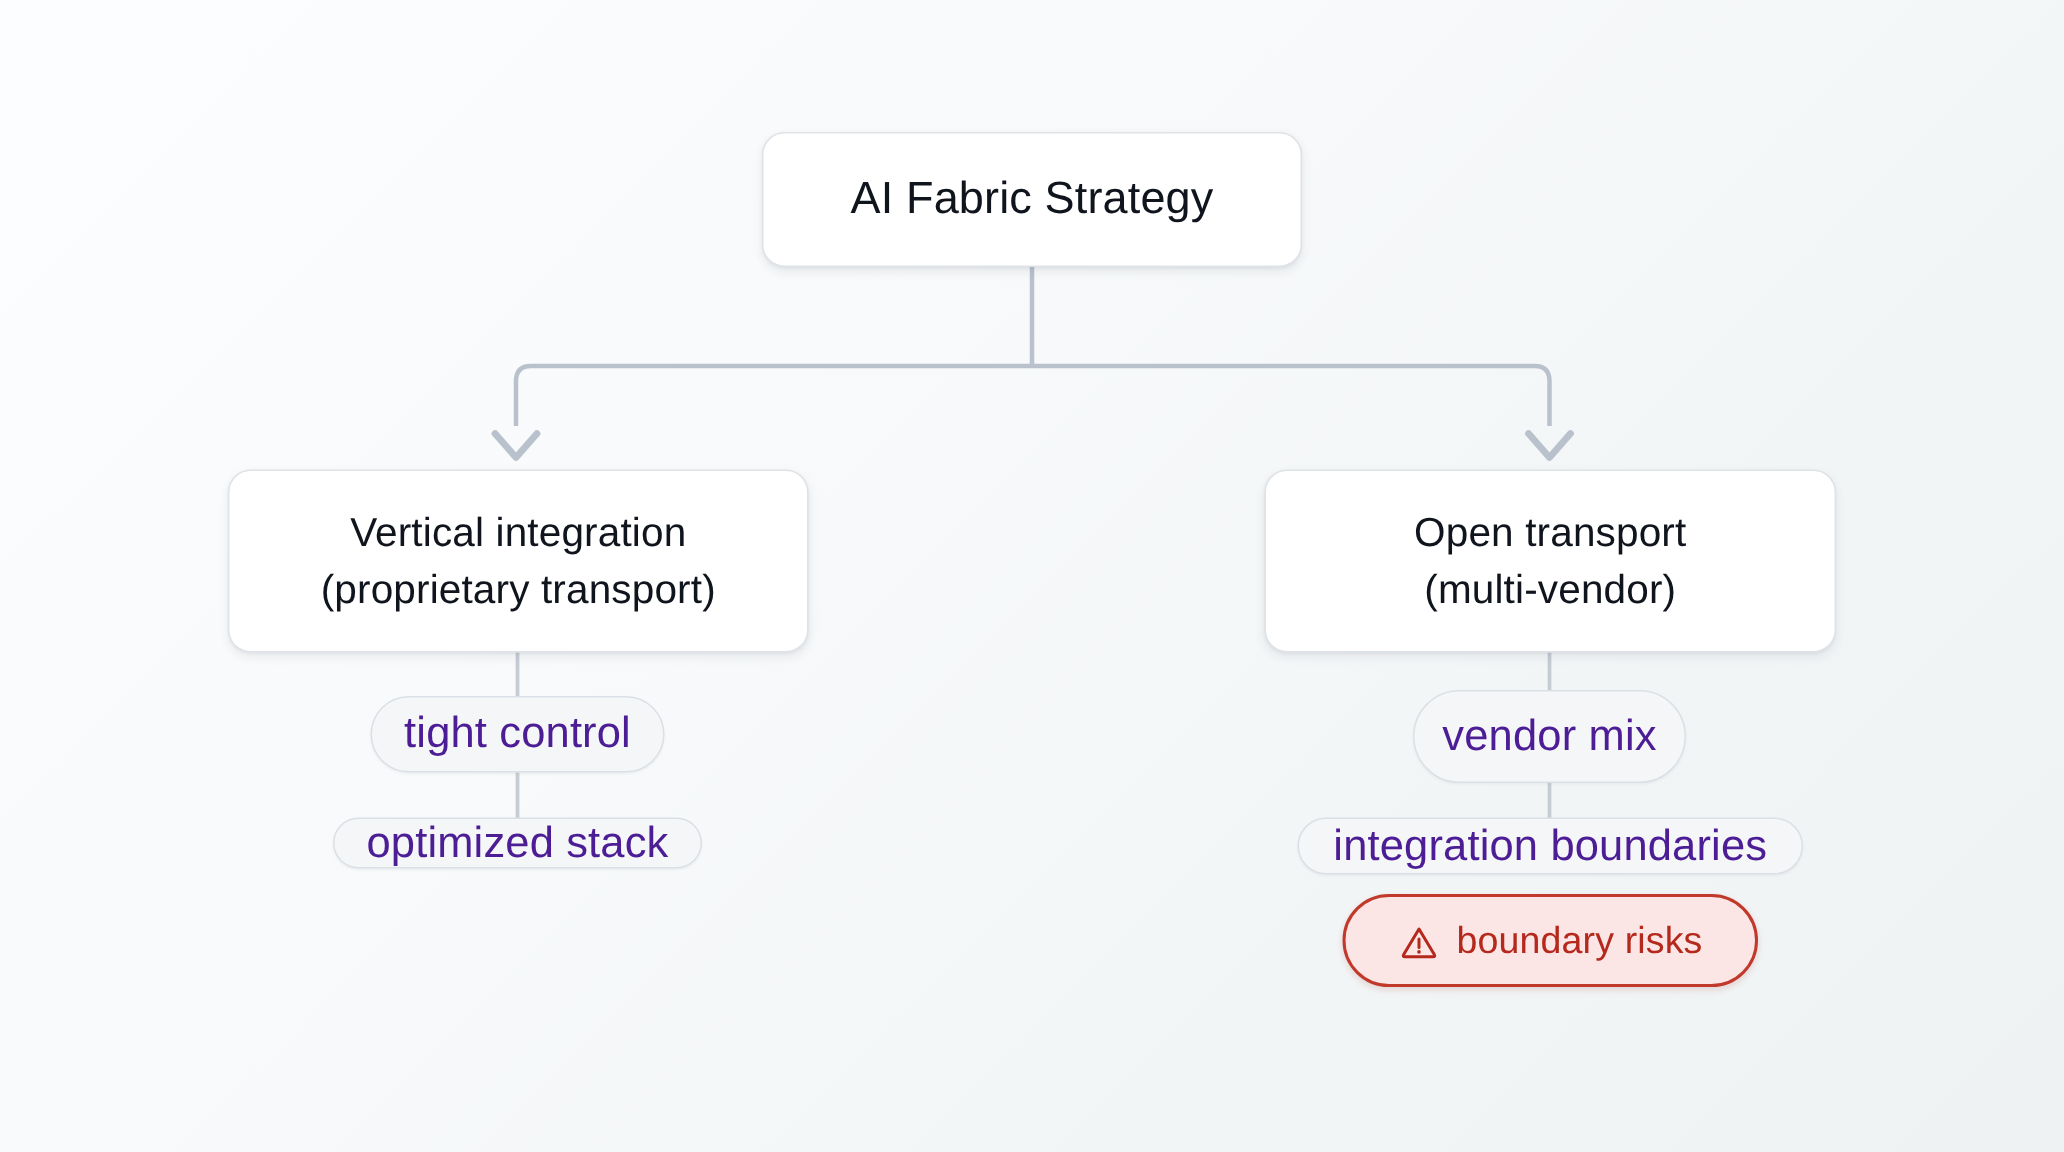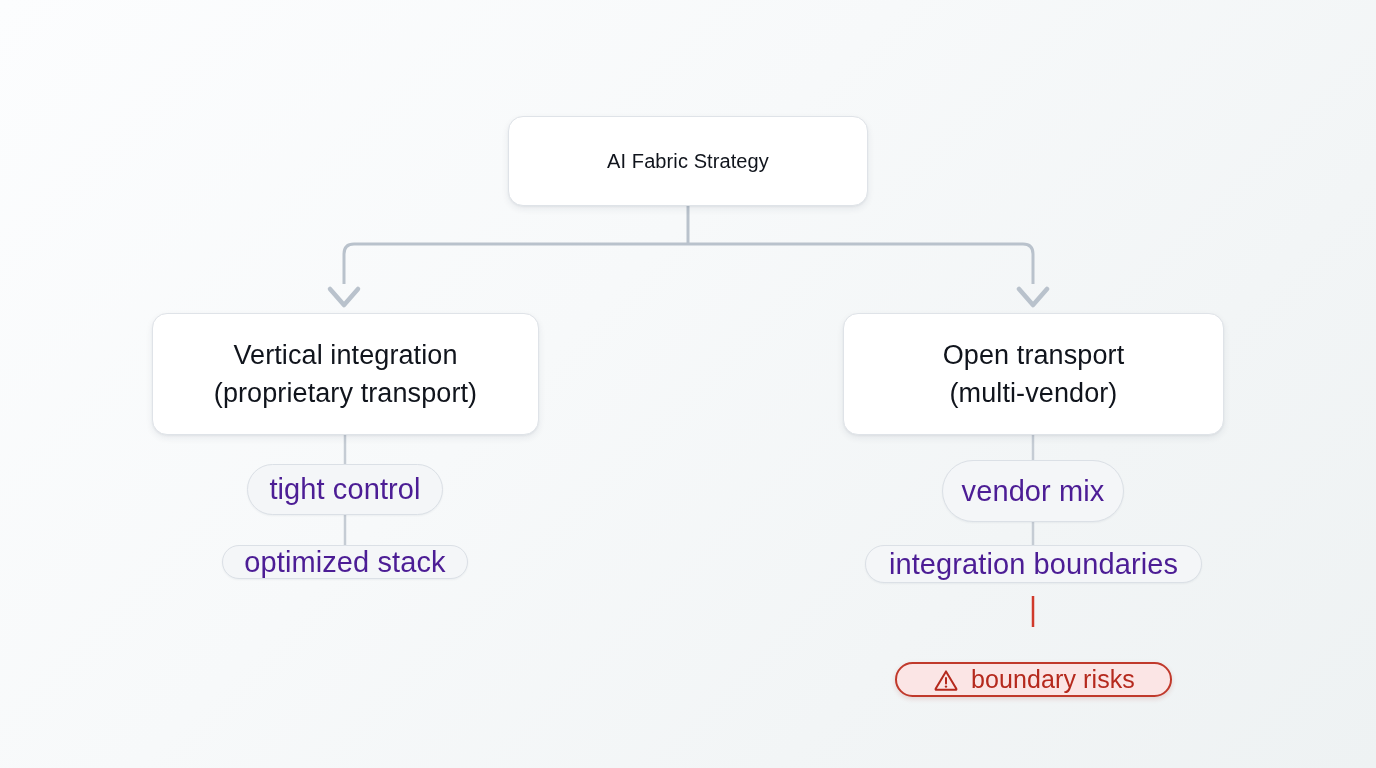--- a/index.html
+++ b/index.html
@@ -43,23 +43,22 @@
     text-align: center;
     color: #10141c;
     background: #ffffff;
     border: 1px solid #dfe3e8;
     z-index: 2;
   }
 
   .node-root {
     border-radius: 15px;
     box-shadow: 0 3px 7px rgba(25, 40, 65, 0.075), 0 1px 2px rgba(25, 40, 65, 0.05);
-    font-size: 20px;
+    font-size: 30px;
     letter-spacing: 0.1px;
-    margin-top: 28px;
   }
 
   .node-branch {
     border-radius: 15px;
     box-shadow: 0 3px 7px rgba(25, 40, 65, 0.075), 0 1px 2px rgba(25, 40, 65, 0.05);
     font-size: 27px;
     line-height: 1.42;
     letter-spacing: 0.1px;
   }
 
@@ -158,21 +157,21 @@
   </div>
 
   <div class="node node-leaf" style="left:942px; top:460px; width:182px; height:62px;">
     <span class="node-line">vendor mix</span>
   </div>
 
   <div class="node node-leaf" style="left:865px; top:545px; width:337px; height:38px;">
     <span class="node-line">integration boundaries</span>
   </div>
 
-  <div class="node node-alert" style="left:895px; top:662px; width:277px; height:35px;">
+  <div class="node node-alert" style="left:895px; top:596px; width:277px; height:62px;">
     <span class="alert-icon">
       <svg width="26" height="24" viewBox="0 0 26 24" aria-hidden="true">
         <path d="M13 3.4 L23.2 20.4 Q24 21.8 22.4 21.8 L3.6 21.8 Q2 21.8 2.8 20.4 Z" fill="none" stroke="#b5291d" stroke-width="2" stroke-linejoin="round"></path>
         <line x1="13" y1="10" x2="13" y2="15.6" stroke="#b5291d" stroke-width="2" stroke-linecap="round"></line>
         <circle cx="13" cy="18.6" r="1.2" fill="#b5291d"></circle>
       </svg>
     </span>
     <span class="node-line">boundary risks</span>
   </div>
 

